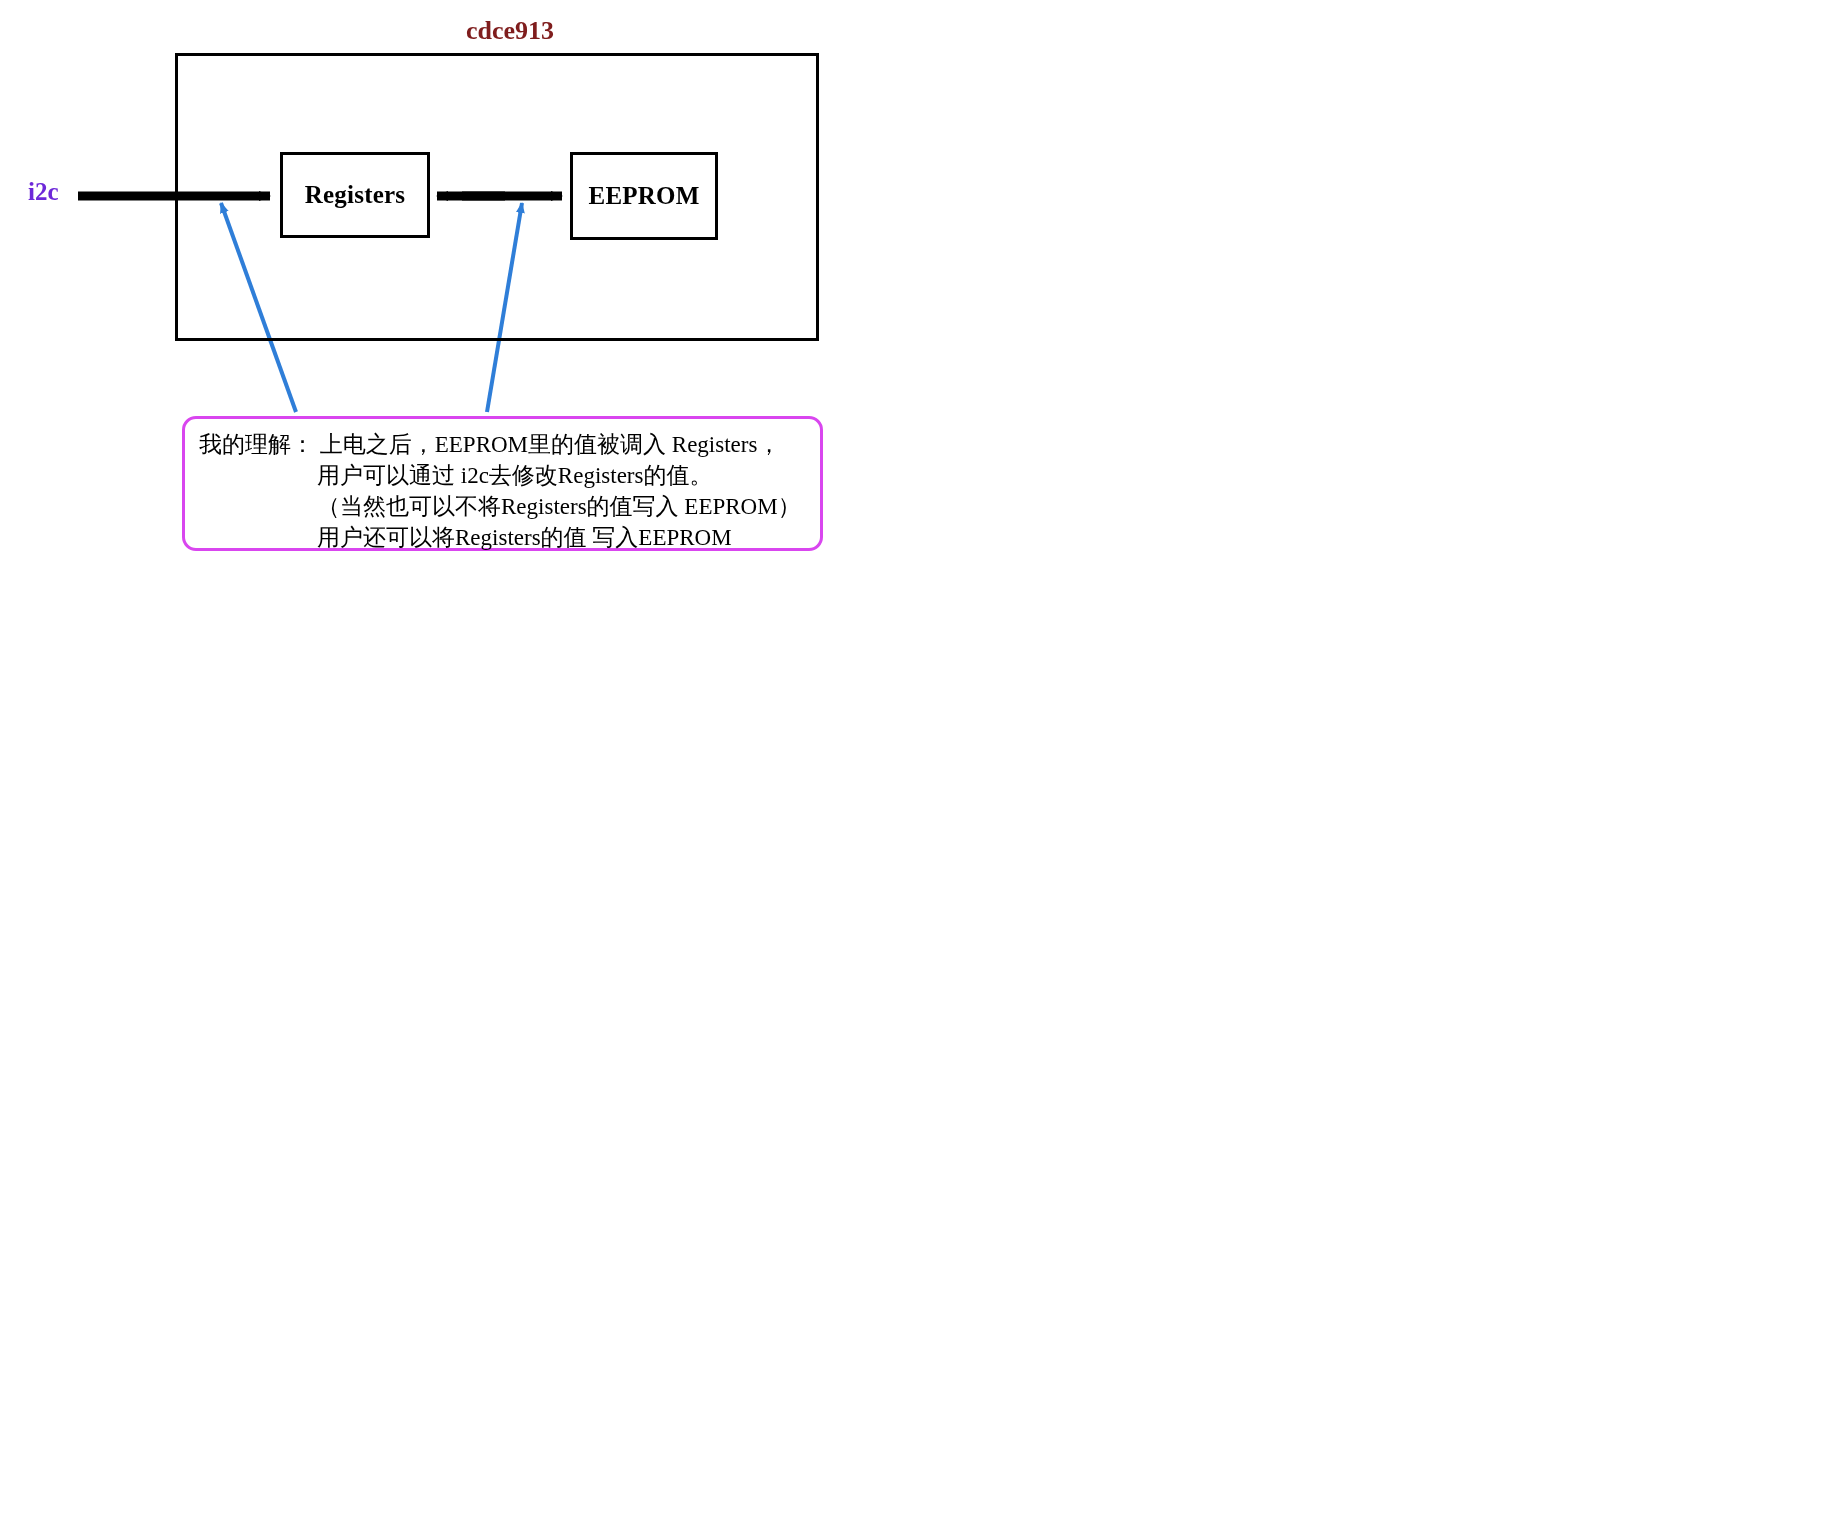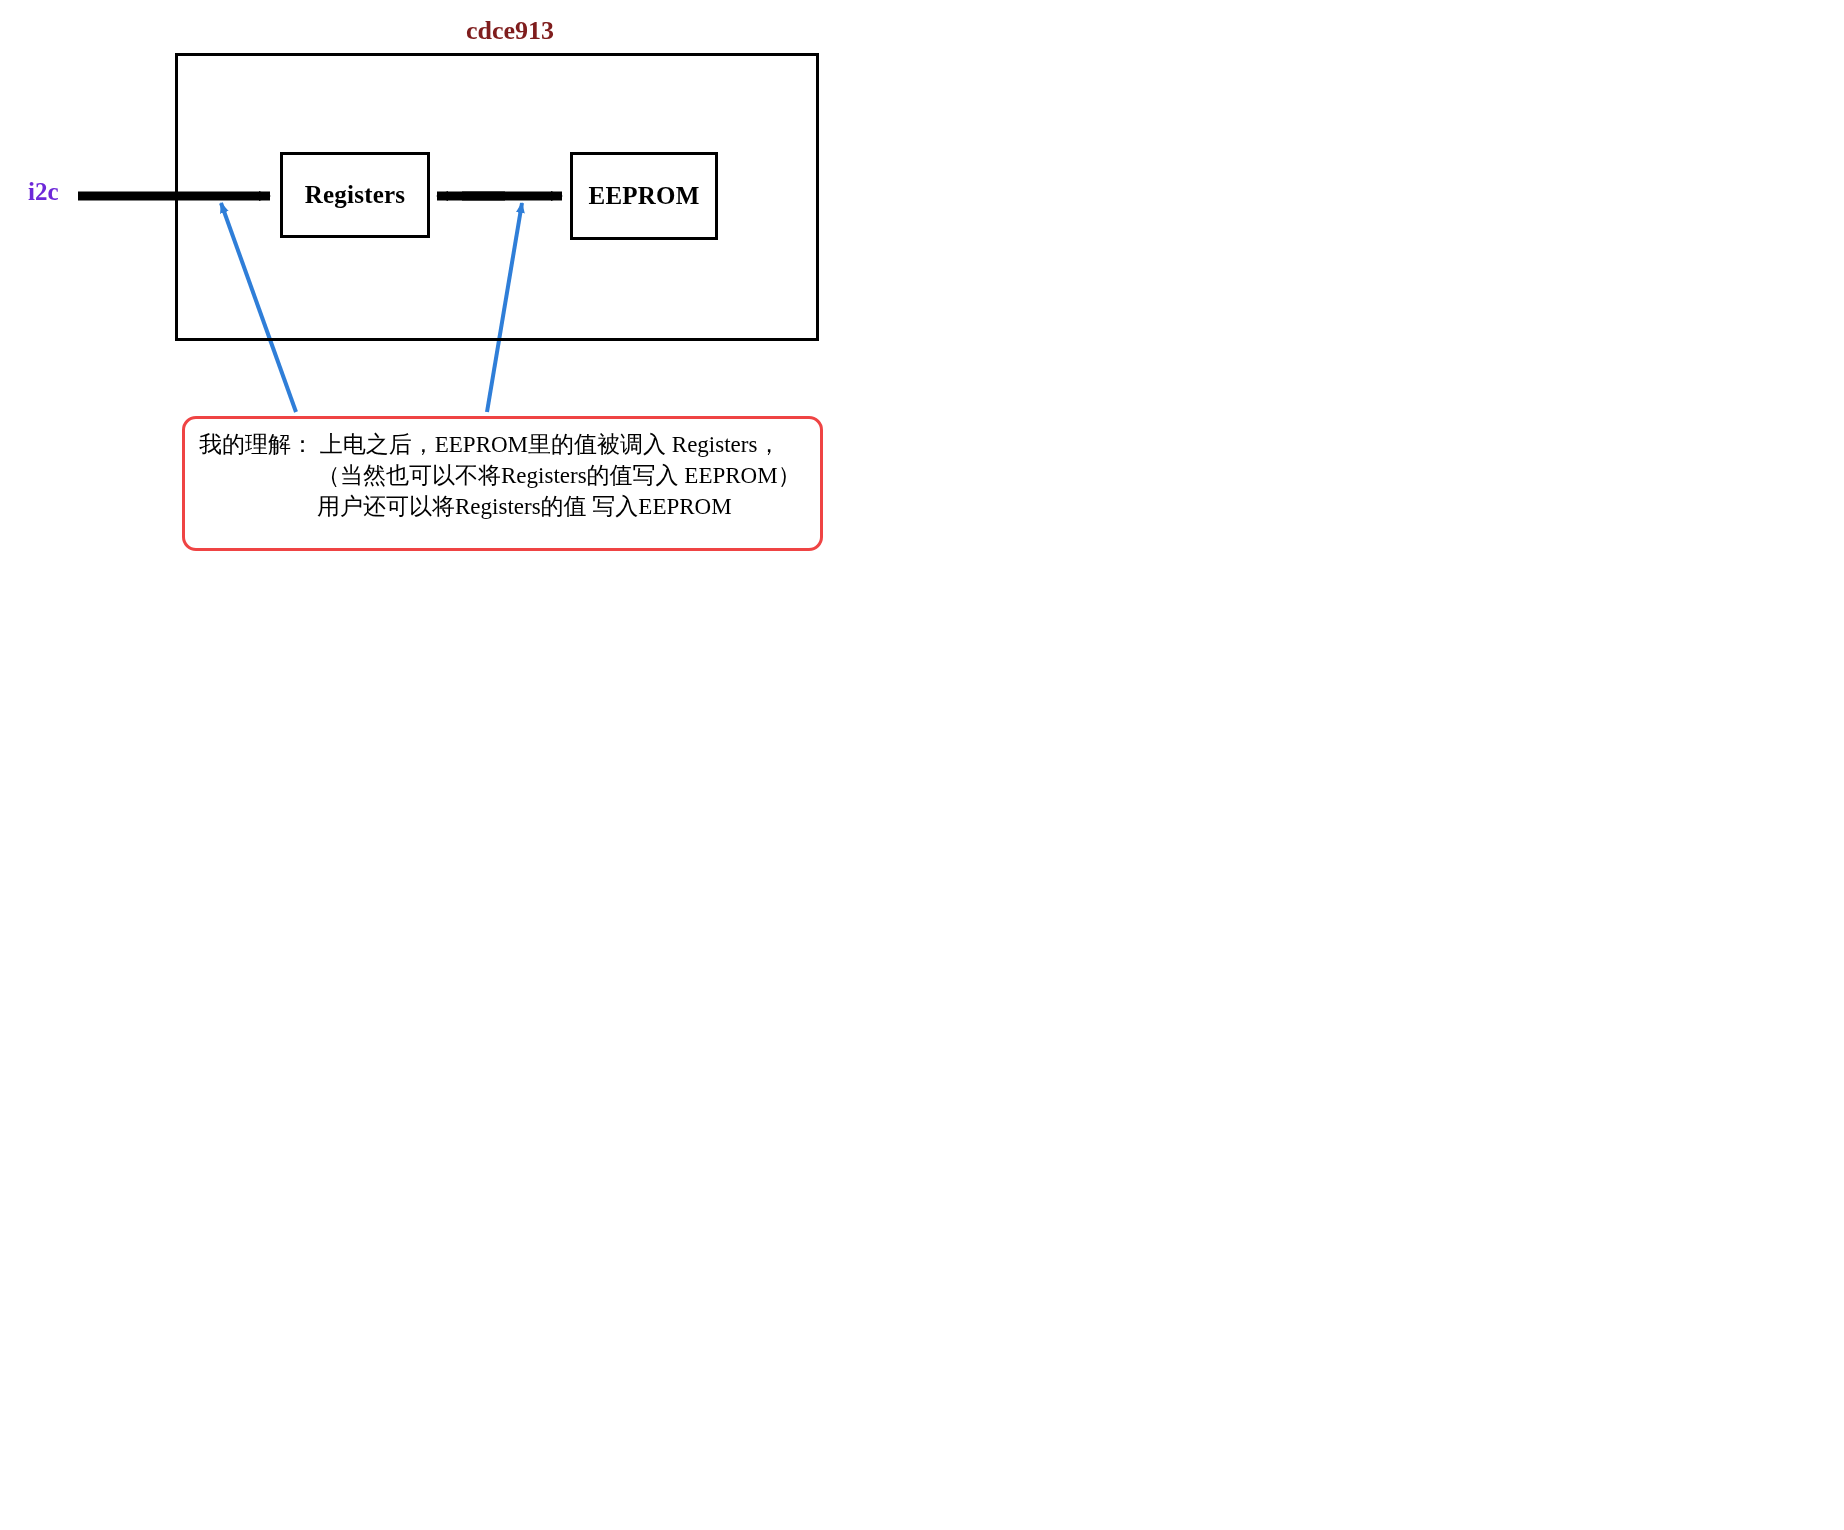--- a/index.html
+++ b/index.html
@@ -86,21 +86,21 @@
     color: #6d28d9;
   }
 
   
   .callout {
     position: absolute;
     left: 182px;
     top: 416px;
     width: 641px;
     height: 135px;
-    border: 3px solid #ef4444;
+    border: 3px solid #d946ef;
     border-radius: 14px;
     box-sizing: border-box;
     background: #ffffff;
     padding: 10px 14px 0 14px;
   }
   .callout-line {
     font-size: 23px;
     line-height: 31px;
     color: #000000;
     font-family: "Liberation Serif", "DejaVu Serif", serif;
@@ -158,15 +158,16 @@
 
 <div class="block block-registers">
   <span>Registers</span>
 </div>
 <div class="block block-eeprom">
   <span>EEPROM</span>
 </div>
 
 <div class="callout">
   <div class="callout-line first">我的理解： 上电之后，EEPROM里的值被调入 Registers，</div>
+  <div class="callout-line indent">用户可以通过 i2c去修改Registers的值。</div>
   <div class="callout-line indent">（当然也可以不将Registers的值写入 EEPROM）</div>
   <div class="callout-line indent">用户还可以将Registers的值 写入EEPROM</div>
 </div>
 
 </body></html>

